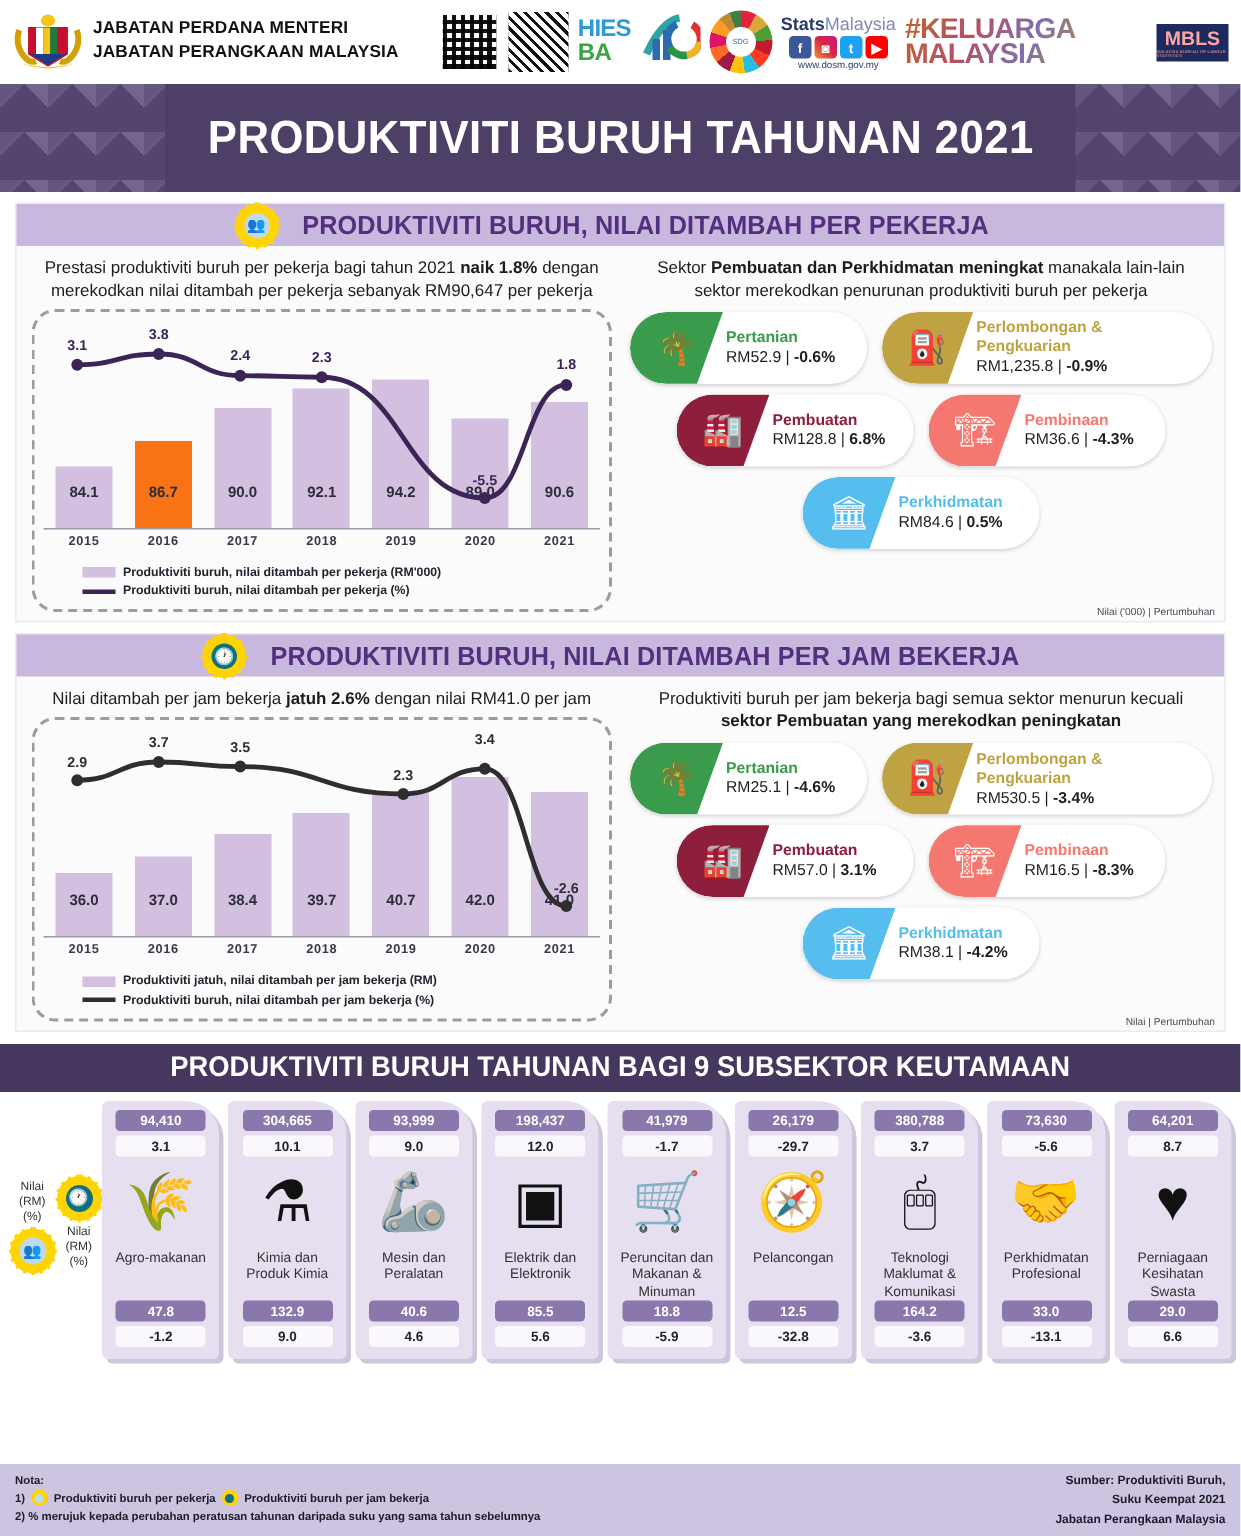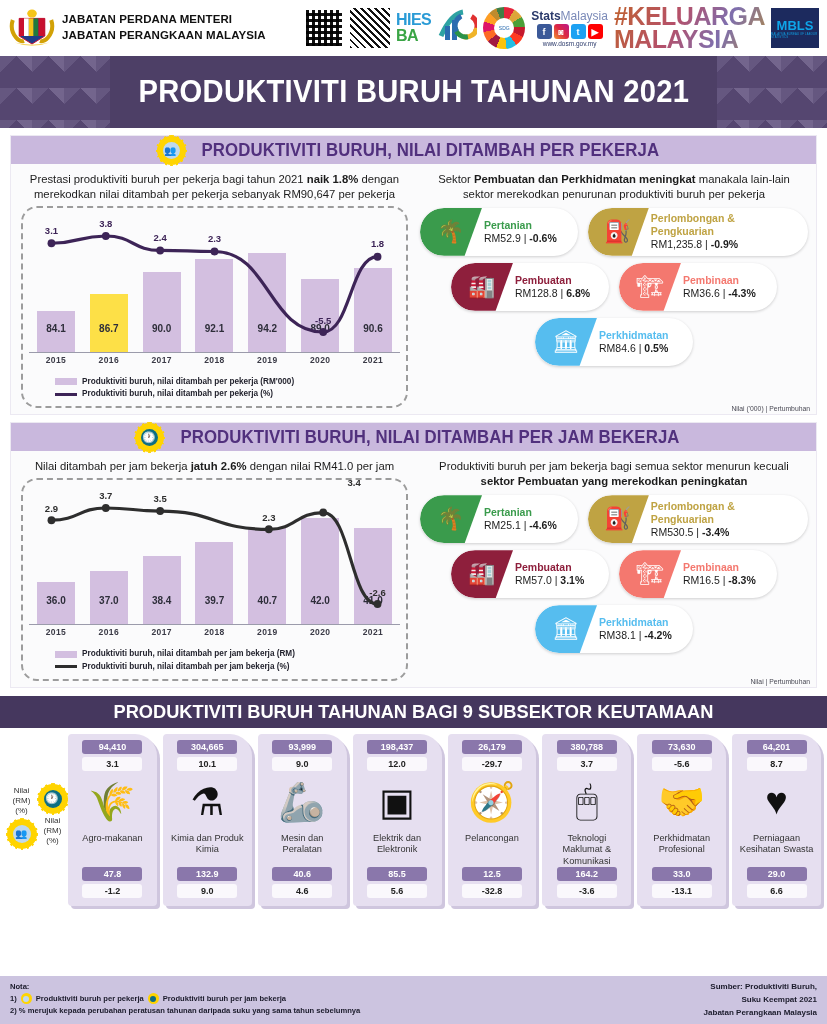--- a/index.html
+++ b/index.html
@@ -28,25 +28,25 @@
         #ff3a21 32% 40%,#26bde2 40% 48%,#fcc30b 48% 56%,#a21942 56% 64%,#fd6925 64% 72%,
         #dd1367 72% 80%,#fd9d24 80% 88%,#bf8b2e 88% 94%,#3f7e44 94% 100%);
         display:flex;align-items:center;justify-content:center;}
   .sdg-in{width:20px;height:20px;border-radius:50%;background:#fff;font-size:5px;color:#2b6cb0;display:flex;align-items:center;justify-content:center;text-align:center;}
   .statsmy{display:flex;flex-direction:column;align-items:center;gap:1px;}
   .statsmy .t1{font-size:12px;font-weight:bold;color:#2b3a6b;}
   .statsmy .t1 em{font-style:normal;color:#7b8ab8;font-weight:normal;}
   .socials{display:flex;gap:2px;}
   .soc{width:15px;height:15px;border-radius:3px;display:flex;align-items:center;justify-content:center;color:#fff;font-size:9px;font-weight:bold;}
   .statsmy .url{font-size:6.5px;color:#2b3a6b;}
-  .keluarga{display:flex;flex-direction:column;line-height:.92;font-weight:bold;font-size:25px;
+  .keluarga{display:flex;flex-direction:column;line-height:.92;font-weight:bold;font-size:19px;
      background:linear-gradient(120deg,#c0622f,#b5506a 40%,#7e6fae 70%,#b08a45);
      -webkit-background-clip:text;background-clip:text;color:transparent;letter-spacing:-.5px;}
-  .mbls{width:48px;height:40px;background:#1c2a5e;color:#0ea5e9;display:flex;flex-direction:column;
-        align-items:center;justify-content:center;font-weight:bold;font-size:13px;}
+  .mbls{width:48px;height:25px;background:#1c2a5e;color:#fca5a5;display:flex;flex-direction:column;
+        align-items:center;justify-content:center;font-weight:bold;font-size:13px;margin-left:48px;}
   .mbls small{font-size:2.7px;font-weight:normal;letter-spacing:.2px;}
 
   
   .banner { height:72px; background:#4d3f66; position:relative; overflow:hidden;
             display:flex; align-items:center; justify-content:center; }
   .banner .deco { position:absolute; top:0; bottom:0; width:110px; opacity:.5; }
   .banner .deco.l { left:0; background:
      linear-gradient(135deg,#7e6f9b 25%,transparent 25%) 0 0/32px 32px,
      linear-gradient(225deg,#9a8cb5 25%,transparent 25%) 0 0/32px 32px,#5d4d7a; }
   .banner .deco.r { right:0; background:
@@ -222,21 +222,21 @@
       <div class="dashbox">
         <div class="chart">
           <div class="plot" id="plot1">
             <div class="bars" id="bars1">
                 <div class="barcol">
                   <div class="bar" style="height: 41.15px; background: rgb(211, 191, 224);">
                     <span class="barval">84.1</span>
                   </div>
                 </div>
                 <div class="barcol">
-                  <div class="bar" style="height: 58.05px; background: #fde047;">
+                  <div class="bar" style="height: 58.05px; background: #f97316;">
                     <span class="barval">86.7</span>
                   </div>
                 </div>
                 <div class="barcol">
                   <div class="bar" style="height: 79.5px; background: rgb(211, 191, 224);">
                     <span class="barval">90.0</span>
                   </div>
                 </div>
                 <div class="barcol">
                   <div class="bar" style="height: 93.15px; background: rgb(211, 191, 224);">
@@ -412,38 +412,38 @@
                 <circle cx="134.33333333333331" cy="25.04761904761905" r="4" fill="#2e2e2e"></circle>
                 <circle cx="245.66666666666666" cy="43.333333333333336" r="4" fill="#2e2e2e"></circle>
                 <circle cx="301.3333333333333" cy="26.571428571428577" r="4" fill="#2e2e2e"></circle>
                 <circle cx="357" cy="118" r="4" fill="#2e2e2e"></circle>
               </svg>
             <div id="lbl2">
                 <div class="pt-label" style="color: rgb(46, 46, 46); left: 6.05263%; top: 27.1905px;">2.9</div>
                 <div class="pt-label" style="color: rgb(46, 46, 46); left: 20.7018%; top: 15px;">3.7</div>
                 <div class="pt-label" style="color: rgb(46, 46, 46); left: 35.3509%; top: 18.0476px;">3.5</div>
                 <div class="pt-label" style="color: rgb(46, 46, 46); left: 64.6491%; top: 36.3333px;">2.3</div>
-                <div class="pt-label" style="color: rgb(46, 46, 46); left: 79.2982%; top: 2px; margin-left: 31px;">3.4</div>
+                <div class="pt-label" style="color: rgb(46, 46, 46); left: 79.2982%; top: 13px;">3.4</div>
                 <div class="pt-label" style="color: rgb(46, 46, 46); left: 93.9474%; top: 112px; transform: translate(-50%, -100%);">-2.6</div>
               </div>
           </div>
           <div class="axis" id="axis2">
               <span>2015</span>
               <span>2016</span>
               <span>2017</span>
               <span>2018</span>
               <span>2019</span>
               <span>2020</span>
               <span>2021</span>
             </div>
         </div>
         <div class="legend">
           <div>
               <span class="sw-bar"></span>
-               <span>Produktiviti buruh, nilai ditambah per jam bekerja (RM)</span>
+               <span>Produktiviti jatuh, nilai ditambah per jam bekerja (RM)</span>
             </div>
           <div>
               <span class="sw-line" style="background:#2e2e2e"></span>
                <span>Produktiviti buruh, nilai ditambah per jam bekerja (%)</span>
             </div>
         </div>
       </div>
     </div>
     <div class="right-pane">
       <div class="intro">
@@ -548,20 +548,28 @@
         <div class="chip">40.6</div>
         <div class="chip white">4.6</div>
       </div>
       <div class="card">
         <div class="chip">198,437</div>
         <div class="chip white">12.0</div>
         <div class="card-icon">▣</div>
         <div class="card-name">Elektrik dan Elektronik</div>
         <div class="chip">85.5</div>
         <div class="chip white">5.6</div>
+      </div>
+      <div class="card">
+        <div class="chip">41,979</div>
+        <div class="chip white">-1.7</div>
+        <div class="card-icon">🛒</div>
+        <div class="card-name">Peruncitan dan Makanan &amp; Minuman</div>
+        <div class="chip">18.8</div>
+        <div class="chip white">-5.9</div>
       </div>
       <div class="card">
         <div class="chip">26,179</div>
         <div class="chip white">-29.7</div>
         <div class="card-icon">🧭</div>
         <div class="card-name">Pelancongan</div>
         <div class="chip">12.5</div>
         <div class="chip white">-32.8</div>
       </div>
       <div class="card">

